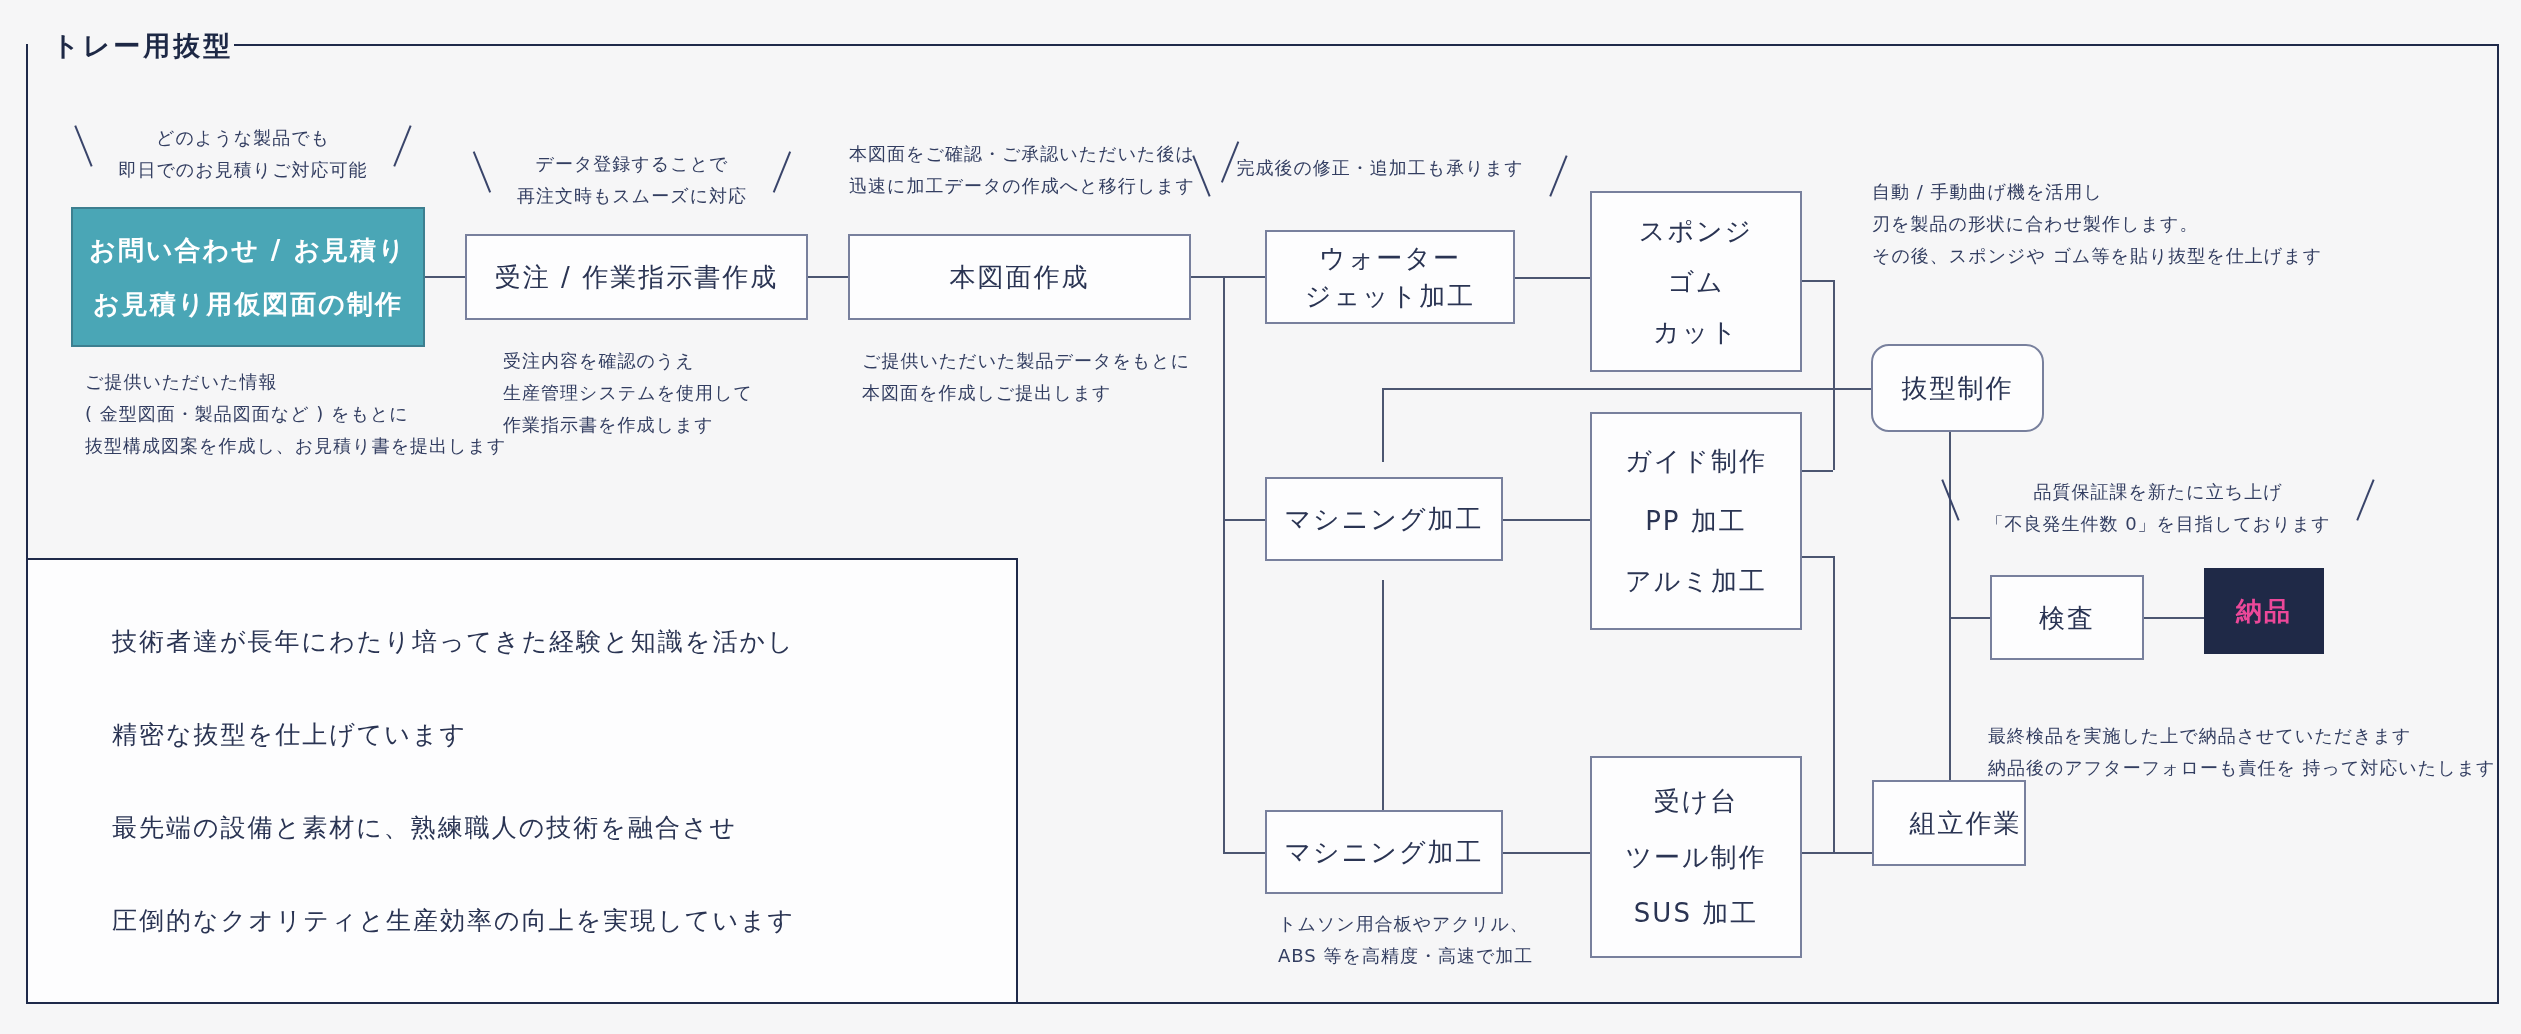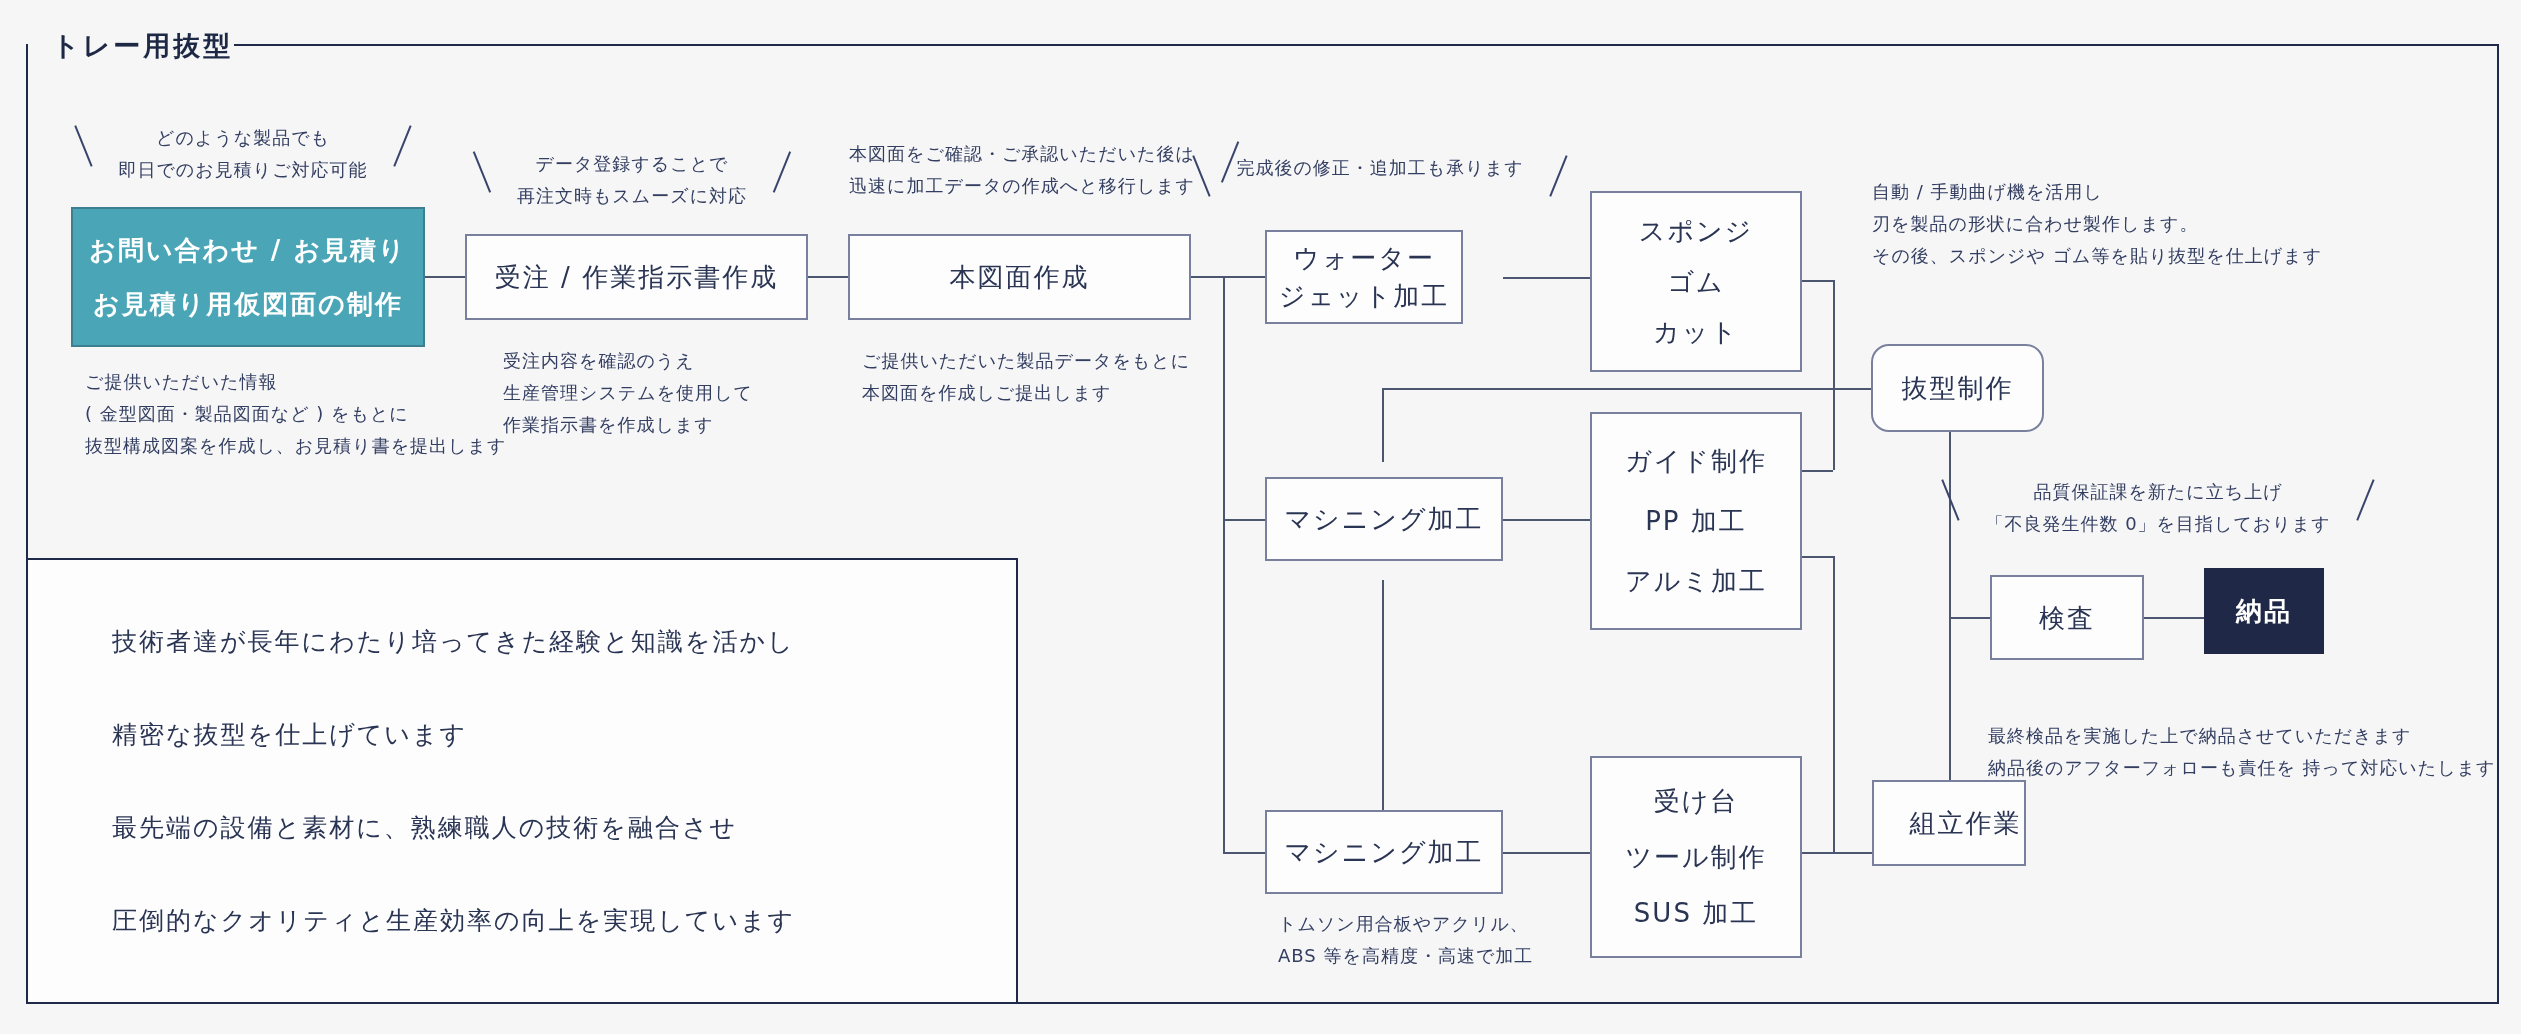--- a/index.html
+++ b/index.html
@@ -34,21 +34,21 @@
   }
   .quote-line{font-size:25px;color:#2a3453;letter-spacing:2px;white-space:nowrap;}
 
   
   .fbox{
     position:absolute;box-sizing:border-box;
     display:flex;flex-direction:column;justify-content:space-evenly;align-items:center;
   }
   .fbox.white{background:#fdfdfe;border:2px solid #78809d;color:#2a3453;}
   .fbox.teal{background:#4aa6b6;border:2px solid #3d7f90;color:#ffffff;font-weight:bold;}
-  .fbox.dark{background:#1f2947;border:2px solid #1f2947;color:#ffffff;font-weight:bold;}
+  .fbox.dark{background:#1f2947;border:2px solid #1f2947;color:#ec4899;font-weight:bold;}
   .bline{font-size:26px;letter-spacing:2px;line-height:1;white-space:nowrap;}
 
   
   .seg{position:absolute;background:#4c5671;}
 
   
   .note{
     position:absolute;font-size:18px;line-height:32px;color:#333e61;
     letter-spacing:1px;white-space:nowrap;text-align:center;
   }
@@ -98,21 +98,21 @@
       <div class="fbox teal" style="left: 71px; top: 207px; width: 354px; height: 140px;">
         <div class="bline">お問い合わせ / お見積り</div>
         <div class="bline">お見積り用仮図面の制作</div>
       </div>
       <div class="fbox white" style="left: 465px; top: 234px; width: 343px; height: 86px;">
         <div class="bline">受注 / 作業指示書作成</div>
       </div>
       <div class="fbox white" style="left: 848px; top: 234px; width: 343px; height: 86px;">
         <div class="bline">本図面作成</div>
       </div>
-      <div class="fbox white" style="left: 1265px; top: 230px; width: 198px; height: 94px;">
+      <div class="fbox white" style="left: 1265px; top: 230px; width: 250px; height: 94px;">
         <div class="bline">ウォーター</div>
         <div class="bline">ジェット加工</div>
       </div>
       <div class="fbox white" style="left: 1590px; top: 191px; width: 212px; height: 181px;">
         <div class="bline">スポンジ</div>
         <div class="bline">ゴム</div>
         <div class="bline">カット</div>
       </div>
       <div class="fbox white" style="left: 1871px; top: 344px; width: 173px; height: 88px; border-radius: 18px;">
         <div class="bline">抜型制作</div>

